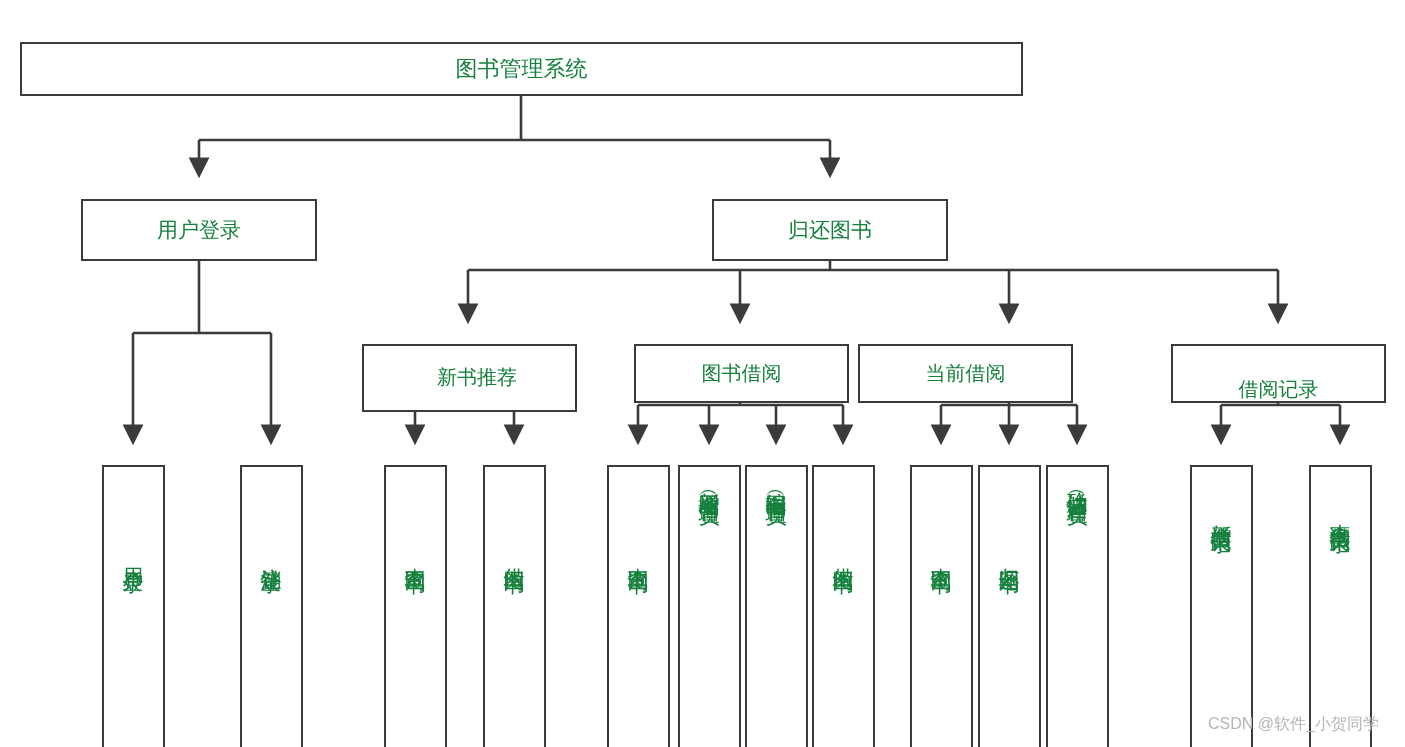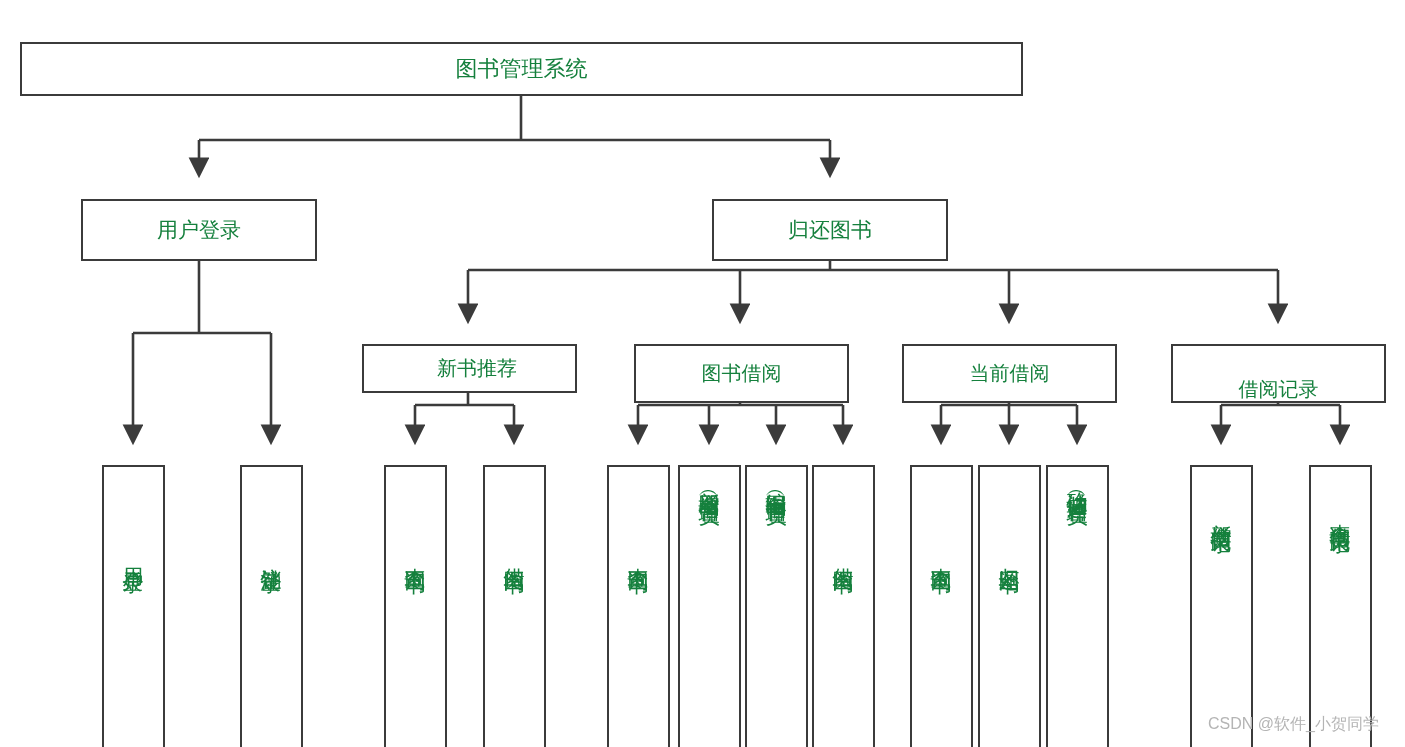--- a/index.html
+++ b/index.html
@@ -128,29 +128,29 @@
   </div>
 
   <div class="node lvl2" style="left:81px;top:171px;width:236px;height:62px;">
     <span class="label">用户登录</span>
   </div>
 
   <div class="node lvl2" style="left:712px;top:171px;width:236px;height:62px;">
     <span class="label">归还图书</span>
   </div>
 
-  <div class="node lvl3" style="left:362px;top:316px;width:215px;height:49px;padding-left:15px;">
+  <div class="node lvl3" style="left:362px;top:316px;width:215px;height:68px;padding-left:15px;">
     <span class="label">新书推荐</span>
   </div>
 
   <div class="node lvl3" style="left:634px;top:316px;width:215px;height:59px;">
     <span class="label">图书借阅</span>
   </div>
 
-  <div class="node lvl3" style="left:902px;top:316px;width:215px;height:59px;">
+  <div class="node lvl3" style="left:858px;top:316px;width:215px;height:59px;">
     <span class="label">当前借阅</span>
   </div>
 
   <div class="node lvl3" style="left:1171px;top:316px;width:215px;height:59px;align-items:flex-end;">
     <span class="label">借阅记录</span>
   </div>
 
   <div class="node leaf" style="left:102px;top:437px;width:63px;height:298px;padding-top:84px;">
     <span class="label">用户登录</span>
   </div>

